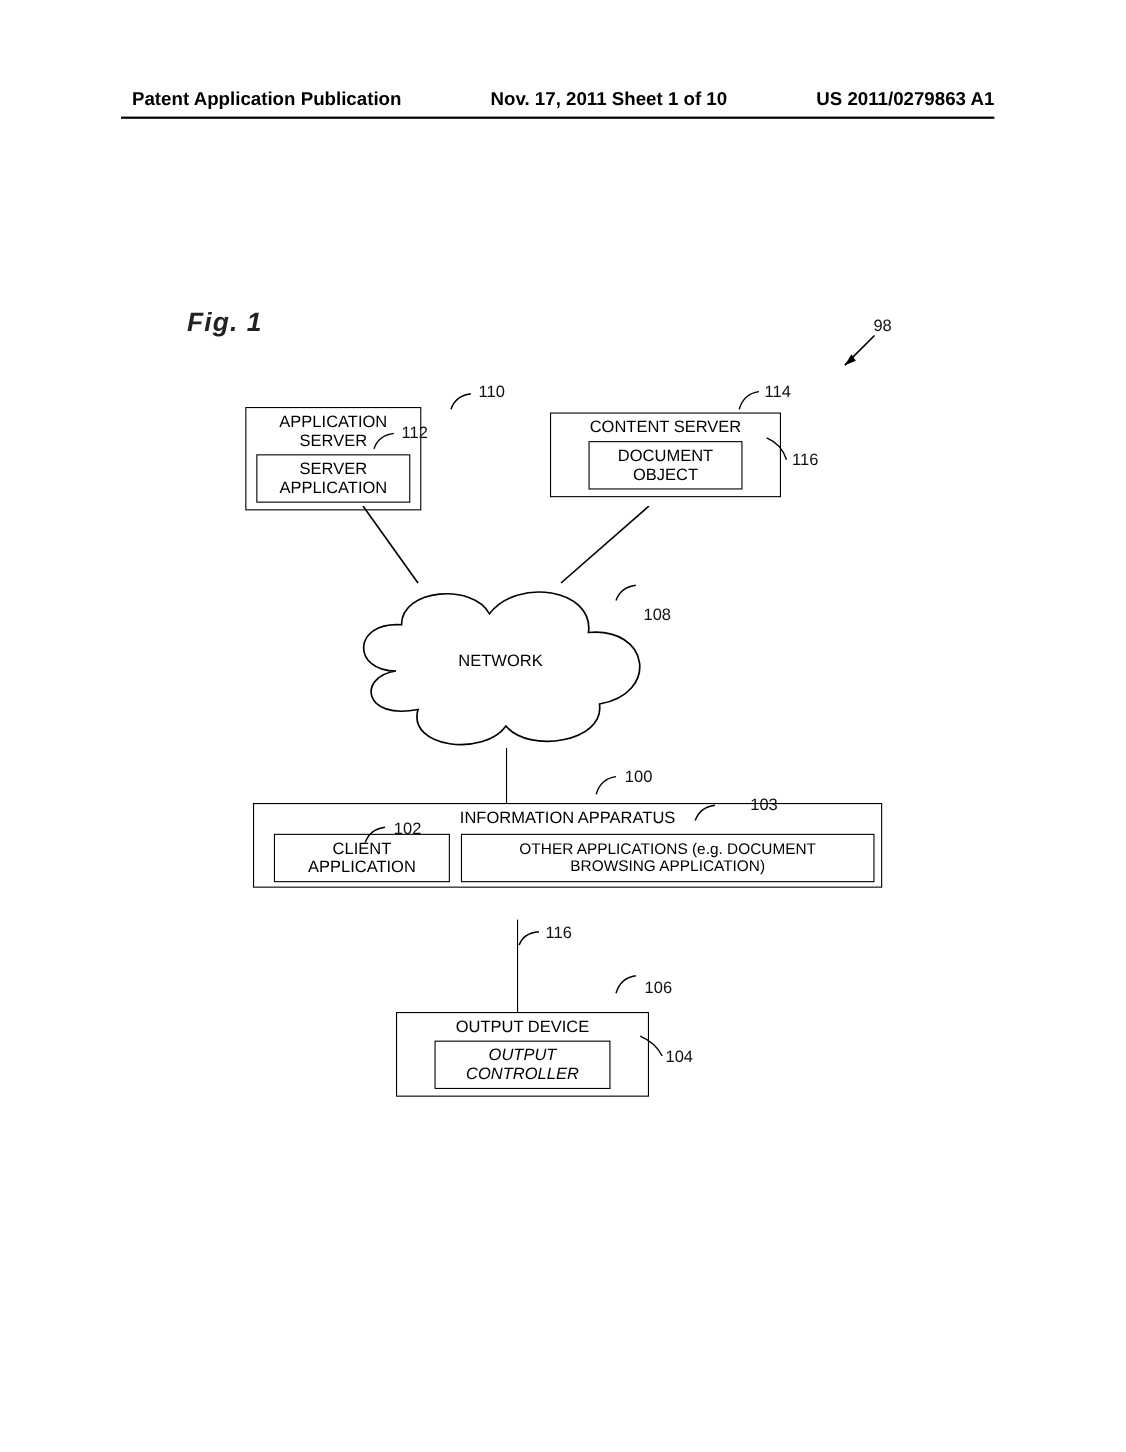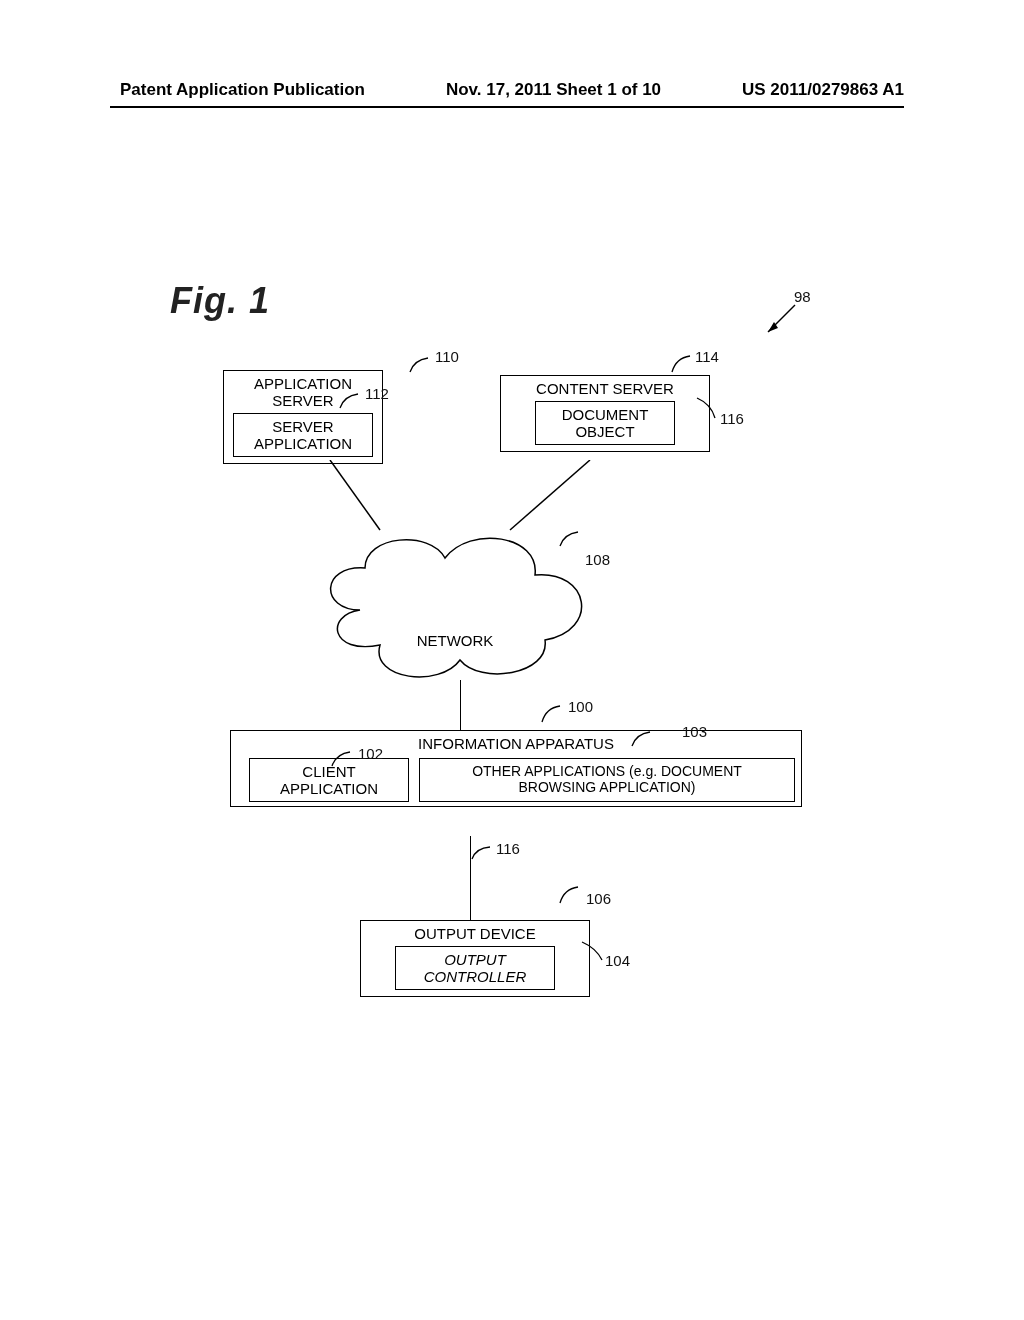--- a/index.html
+++ b/index.html
@@ -26,21 +26,21 @@
     position: absolute;
     top: 26px;
     left: 110px;
     right: 120px;
     border-top: 2px solid #000;
   }
   .fig-label {
     position: absolute;
     top: 280px;
     left: 170px;
-    font-size: 36px;
+    font-size: 24px;
     font-weight: bold;
     font-style: italic;
     letter-spacing: 1px;
     color: #222;
   }
   .diagram {
     position: absolute;
     top: 360px;
     left: 140px;
     width: 700px;
@@ -90,21 +90,20 @@
     width: 290px;
     height: 170px;
   }
   .cloud-label {
     position: absolute;
     top: 72px;
     left: 0;
     width: 100%;
     text-align: center;
     font-size: 15px;
-    margin-top: 40px;
   }
   
   .conn { position: absolute; border-left: 1.5px solid #000; }
   
   .arrow98 {
     position: absolute;
     top: 300px;
     left: 760px;
   }
   .arrow98 svg { display:block; }

